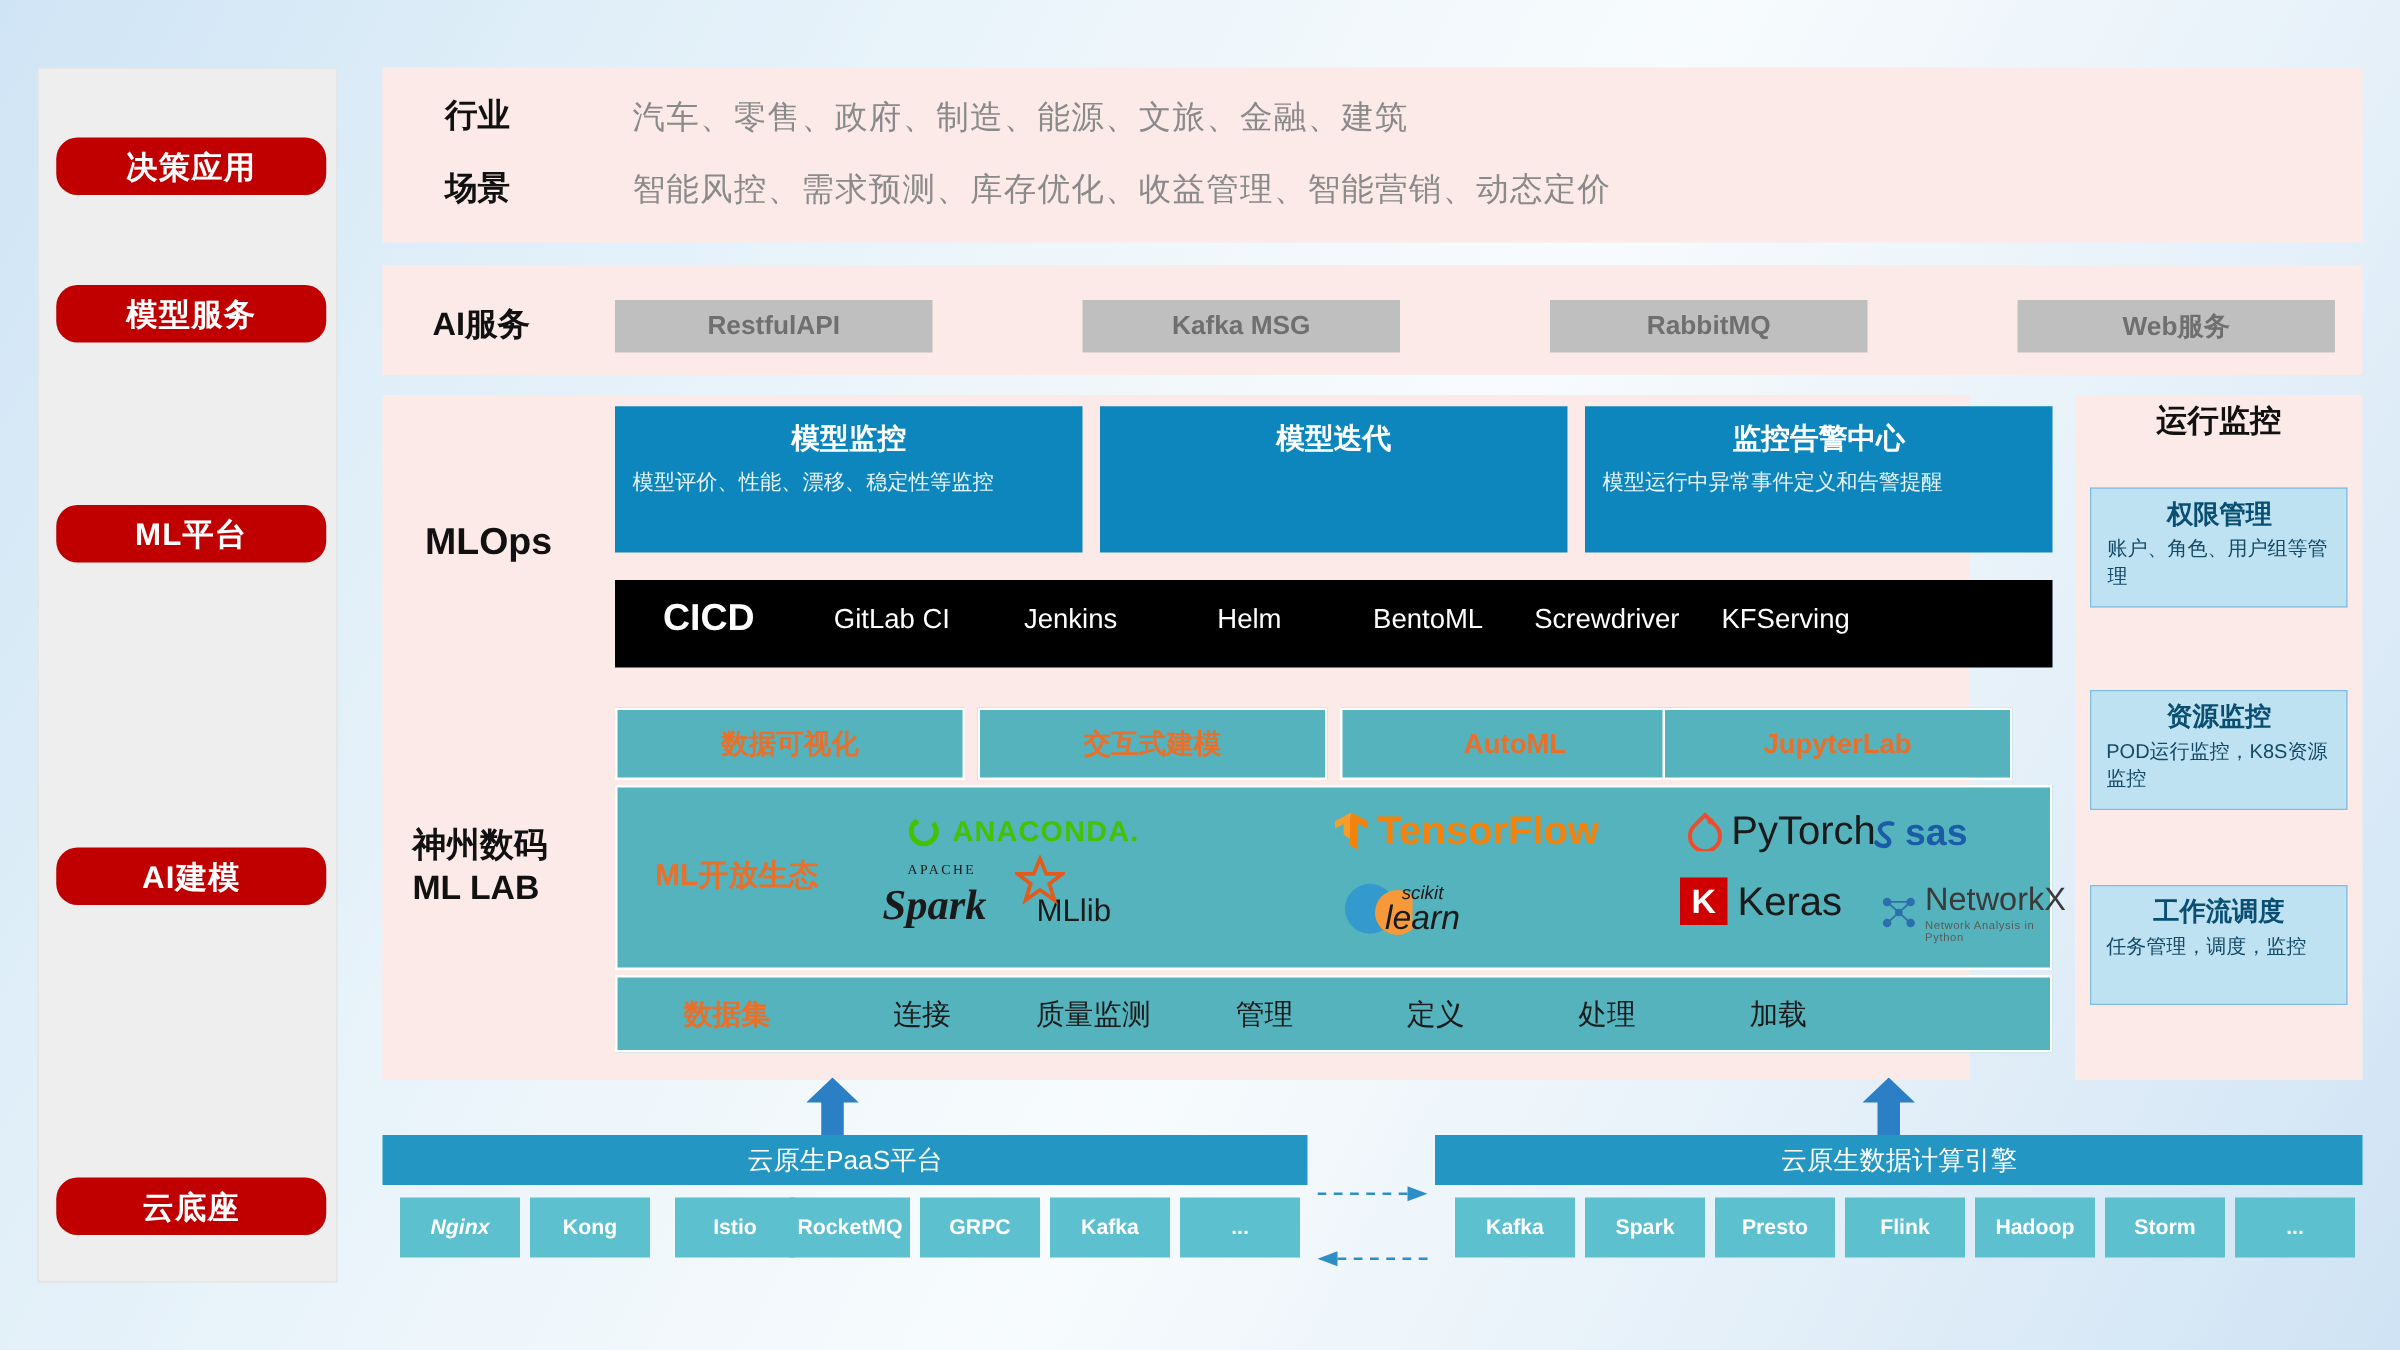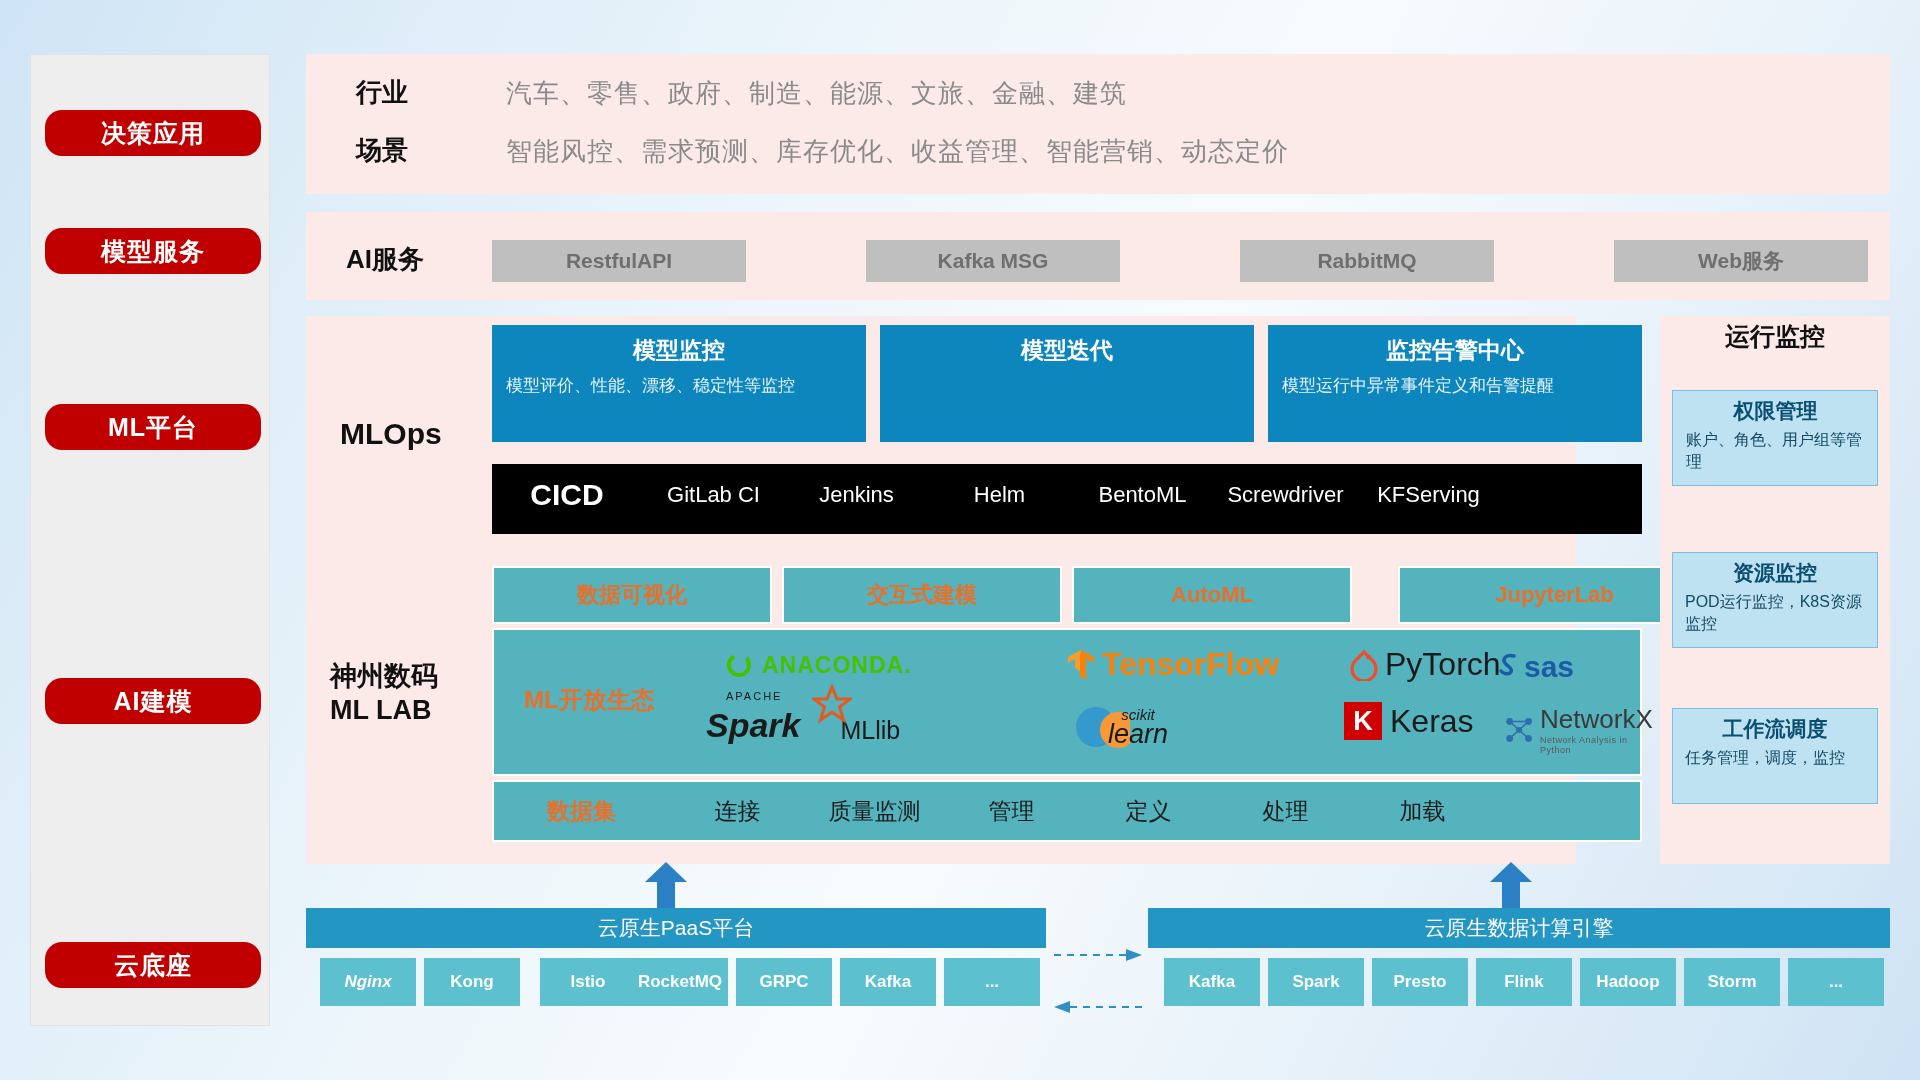--- a/index.html
+++ b/index.html
@@ -214,21 +214,21 @@
 
   <div class="band band-model"></div>
   <div class="row-label" style="left:330px; top:660px; font-size:27px;">
     <div>神州数码</div>
     <div>ML LAB</div>
   </div>
 
   <div class="teal-tab" style="left:492px; width:280px;">数据可视化</div>
   <div class="teal-tab" style="left:782px; width:280px;">交互式建模</div>
   <div class="teal-tab" style="left:1072px; width:280px;">AutoML</div>
-  <div class="teal-tab" style="left:1398px; width:313px;">JupyterLab</div>
+  <div class="teal-tab" style="left:1330px; width:280px;">JupyterLab</div>
 
   <div class="eco-panel">
     <div class="eco-label">ML开放生态</div>
 
     <div class="logo" style="left:230px; top:20px; display:flex; align-items:center; gap:8px;">
       <svg width="30" height="30" viewBox="0 0 30 30">
         <circle cx="15" cy="15" r="10" fill="none" stroke="#43c202" stroke-width="4" stroke-dasharray="48 14" transform="rotate(-40 15 15)"></circle>
         <circle cx="9" cy="8" r="2" fill="#43c202"></circle>
           <circle cx="5" cy="13" r="1.6" fill="#43c202"></circle>
       </svg>
@@ -244,29 +244,29 @@
     </div>
 
     <div class="logo" style="left:855px; top:16px; display:flex; align-items:center; gap:6px;">
       <svg width="30" height="32" viewBox="0 0 30 32">
         <path d="M15 3 L24 12 A12 12 0 1 1 6 12 Z" fill="none" stroke="#ee4c2c" stroke-width="3.2"></path>
         <circle cx="19.5" cy="8" r="2.4" fill="#ee4c2c"></circle>
       </svg>
       <span class="logo-txt" style="color:#1a1a1a; font-size:32px; font-weight:normal;">PyTorch</span>
     </div>
 
-    <div class="logo" style="left:1000px; top:20px; display:flex; gap:2px;">
+    <div class="logo" style="left:1000px; top:20px; display:flex; align-items:center; gap:2px;">
       <svg width="28" height="28" viewBox="0 0 28 28">
         <path d="M20 6 C12 4 8 9 11 13 C14 17 19 18 17 22 C15 25 9 24 7 21" fill="none" stroke="#1a5ca8" stroke-width="3.4" stroke-linecap="round"></path>
       </svg>
       <span class="logo-txt" style="color:#1a5ca8; font-size:30px;">sas</span>
     </div>
 
     <div class="logo" style="left:212px; top:76px; display:flex; align-items:flex-end; gap:6px;">
-      <div style="position:relative;">
+      <div style="position:relative;font-family:Liberation Serif, serif;">
         <span style="position:absolute; left:20px; top:-16px; font-size:11px; color:#1a1a1a; letter-spacing:2px;">APACHE</span>
         <span class="logo-txt" style="color:#1a1a1a; font-size:34px; font-style:italic;">Spark</span>
         <svg width="40" height="40" viewBox="0 0 40 40" style="position:absolute; left:106px; top:-22px;">
           <polygon points="20,3 25,15 38,15 27.5,23 31.5,36 20,28 8.5,36 12.5,23 2,15 15,15" fill="none" stroke="#e25a1c" stroke-width="3"></polygon>
         </svg>
       </div>
       <span style="color:#1a1a1a; font-size:25px; margin-left:34px;">MLlib</span>
     </div>
 
     <div class="logo" style="left:580px; top:74px; display:flex; align-items:center;">

